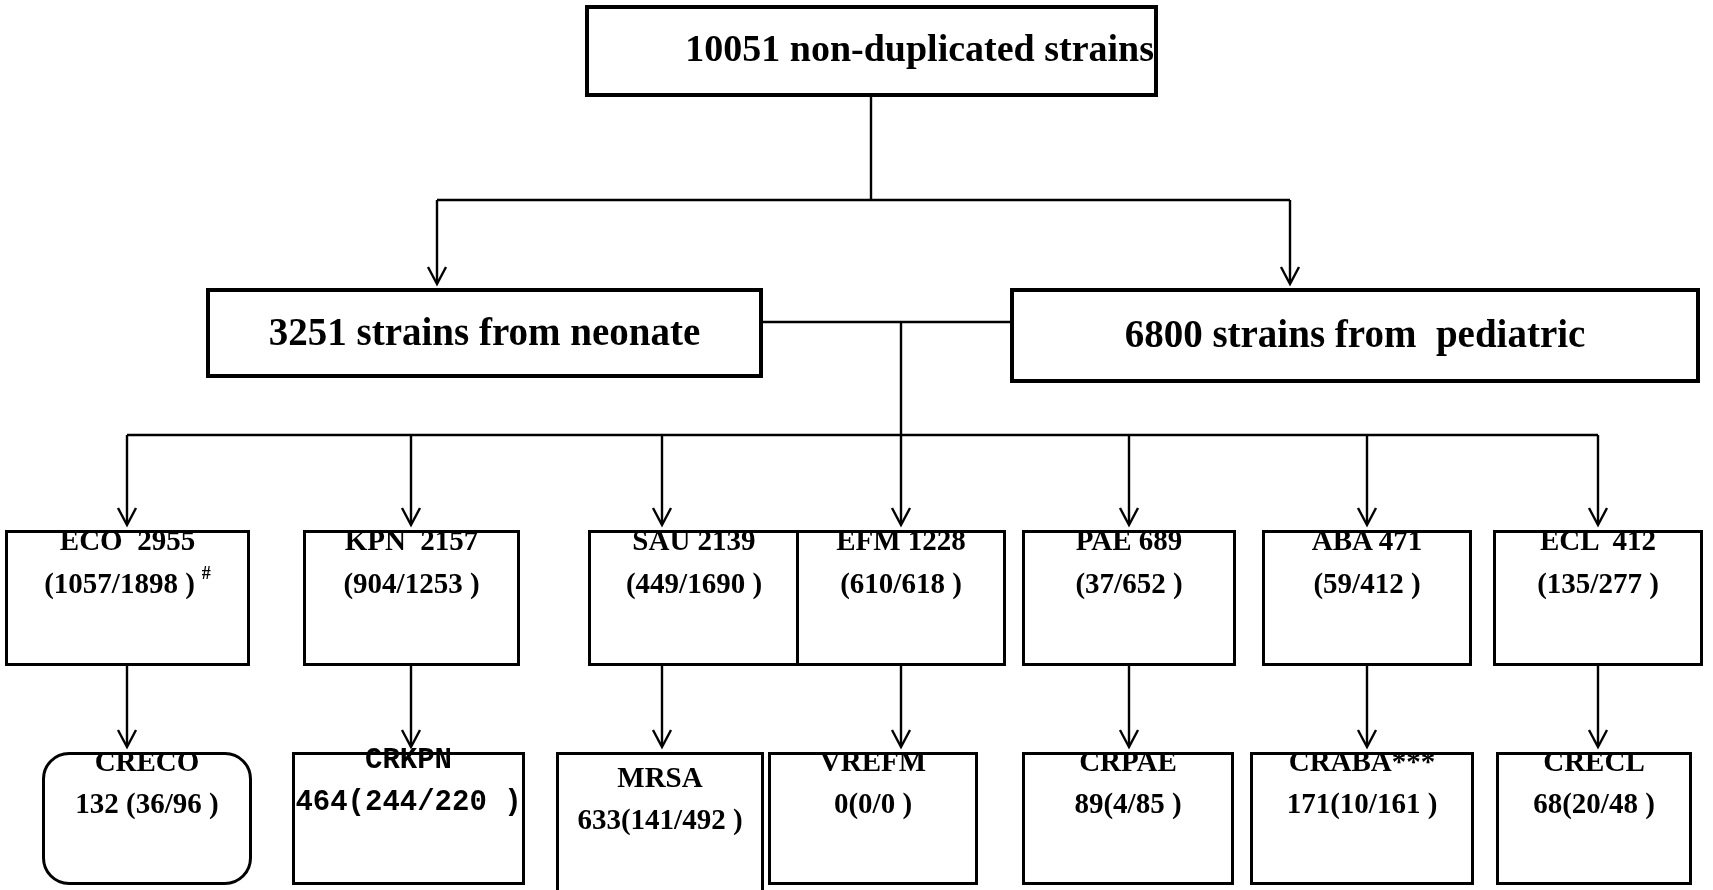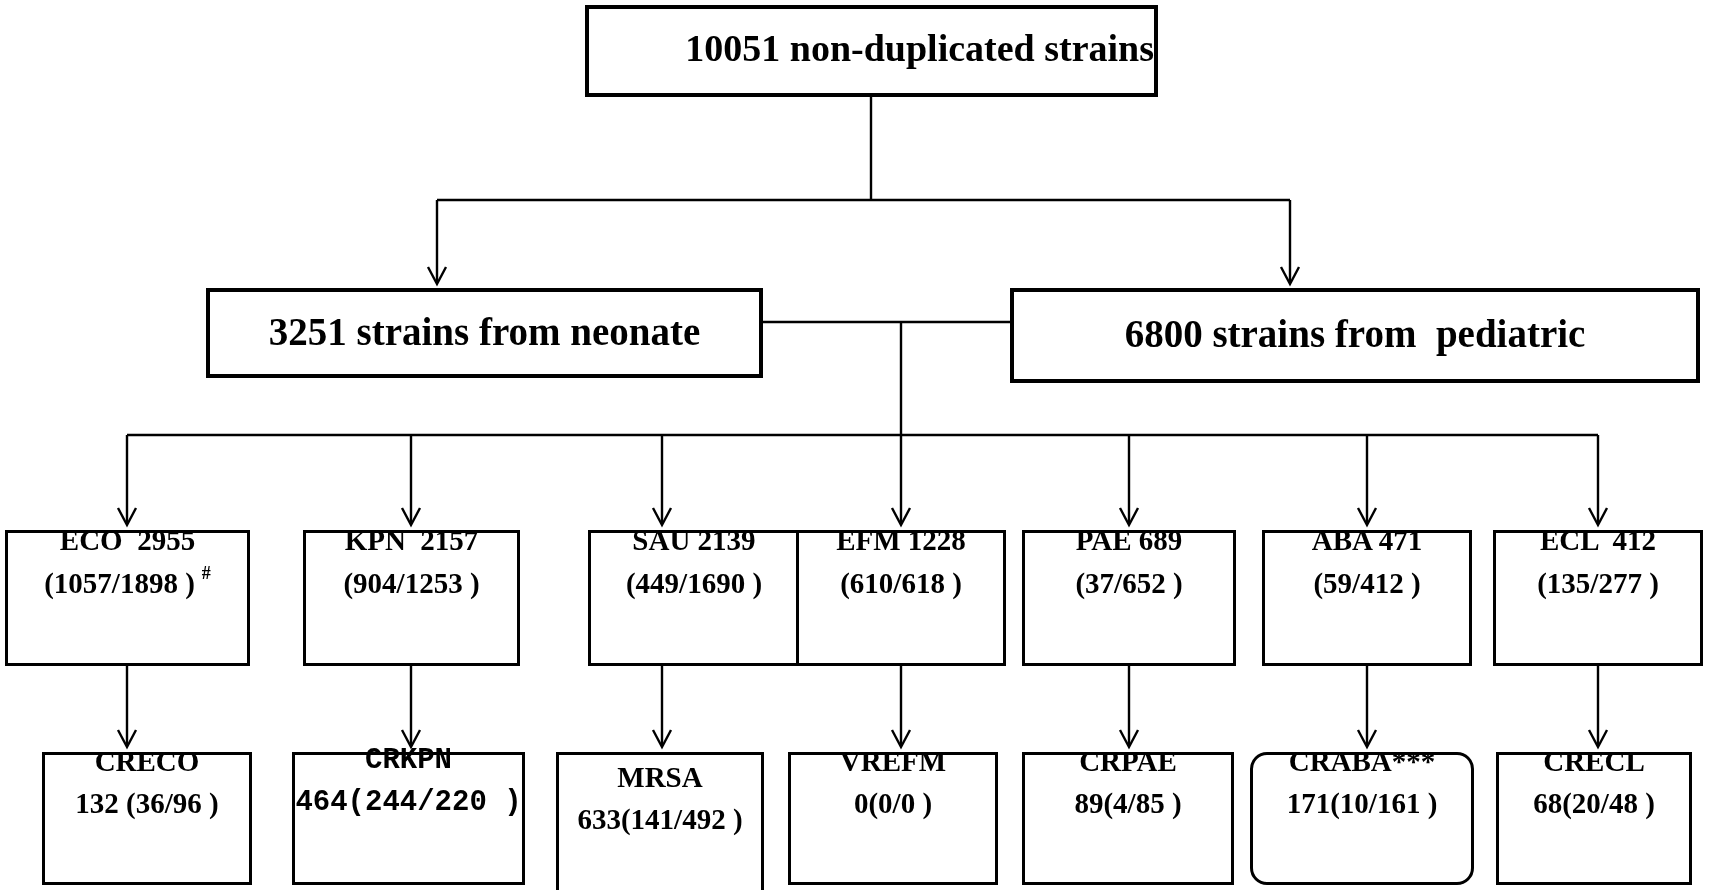--- a/index.html
+++ b/index.html
@@ -114,41 +114,41 @@
   </div>
   <div class="node lvl3" style="left:1262px; top:530px; width:210px; height:136px;">
     <div class="line">ABA 471</div>
     <div class="line">(59/412 )</div>
   </div>
   <div class="node lvl3" style="left:1493px; top:530px; width:210px; height:136px;">
     <div class="line">ECL  412</div>
     <div class="line">(135/277 )</div>
   </div>
 
-  <div class="node lvl4" style="left:42px; top:752px; width:210px; height:133px;">
+  <div class="node lvl4" style="left:42px; top:752px; width:210px; height:133px;border-radius:27px;">
     <div class="line">CRECO</div>
     <div class="line">132 (36/96 )</div>
   </div>
   <div class="node lvl4" style="left:292px; top:752px; width:233px; height:133px;font-family:Liberation Mono, monospace;">
     <div class="line">CRKPN</div>
     <div class="line">464(244/220 )</div>
   </div>
   <div class="node lvl4" style="left:556px; top:752px; width:208px; height:165px;">
     <div class="line">MRSA</div>
     <div class="line">633(141/492 )</div>
   </div>
-  <div class="node lvl4" style="left:788px; top:752px; width:210px; height:133px;">
+  <div class="node lvl4" style="left:768px; top:752px; width:210px; height:133px;">
     <div class="line">VREFM</div>
     <div class="line">0(0/0 )</div>
   </div>
   <div class="node lvl4" style="left:1022px; top:752px; width:212px; height:133px;">
     <div class="line">CRPAE</div>
     <div class="line">89(4/85 )</div>
   </div>
-  <div class="node lvl4" style="left:1250px; top:752px; width:224px; height:133px;border-radius:17px;">
+  <div class="node lvl4" style="left:1250px; top:752px; width:224px; height:133px;">
     <div class="line">CRABA***</div>
     <div class="line">171(10/161 )</div>
   </div>
   <div class="node lvl4" style="left:1496px; top:752px; width:196px; height:133px;">
     <div class="line">CRECL</div>
     <div class="line">68(20/48 )</div>
   </div>
 
 </div>
 

